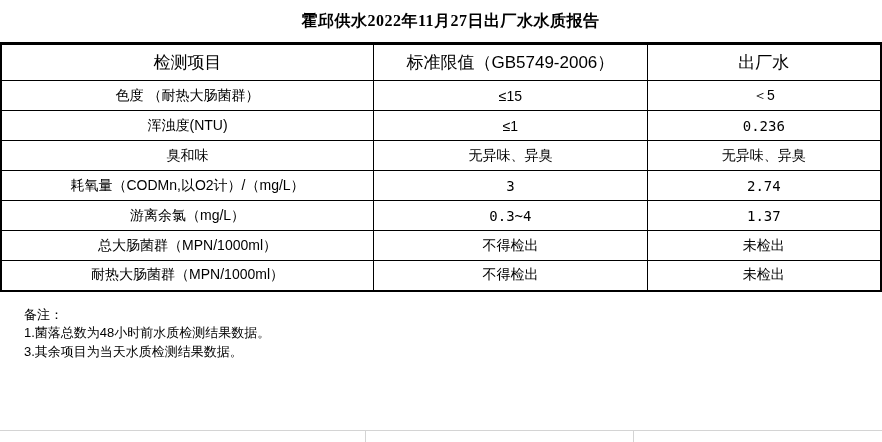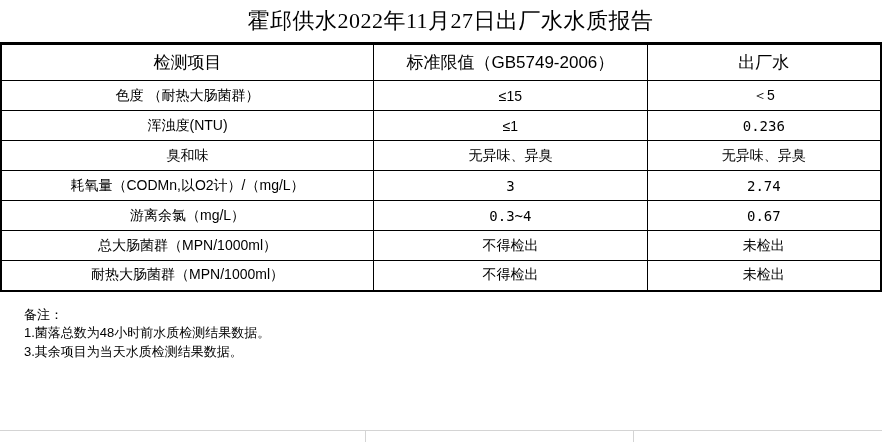--- a/index.html
+++ b/index.html
@@ -22,22 +22,22 @@
   }
   .title-row {
     height: 44px;
     display: flex;
     align-items: center;
     justify-content: center;
     border-bottom: 2px solid #000;
     box-sizing: border-box;
   }
   .title-text {
-    font-size: 22px;
-    font-weight: normal;
+    font-size: 16px;
+    font-weight: bold;
     letter-spacing: 0.5px;
     font-family: "Liberation Serif", serif;
     margin-left: 19px;
   }
   table.report {
     width: 882px;
     border-collapse: collapse;
     table-layout: fixed;
   }
   table.report td {
@@ -124,21 +124,21 @@
 
       <tr>
         <td class="col-item">耗氧量（CODMn,以O2计）/（mg/L）</td>
         <td class="col-std mono">3</td>
         <td class="col-out mono">2.74</td>
       </tr>
 
       <tr>
         <td class="col-item">游离余氯（mg/L）</td>
         <td class="col-std mono">0.3~4</td>
-        <td class="col-out mono">0.67</td>
+        <td class="col-out mono">1.37</td>
       </tr>
 
 
       <tr>
         <td class="col-item">总大肠菌群（MPN/1000ml）</td>
         <td class="col-std">不得检出</td>
         <td class="col-out">未检出</td>
       </tr>
 
       <tr>

